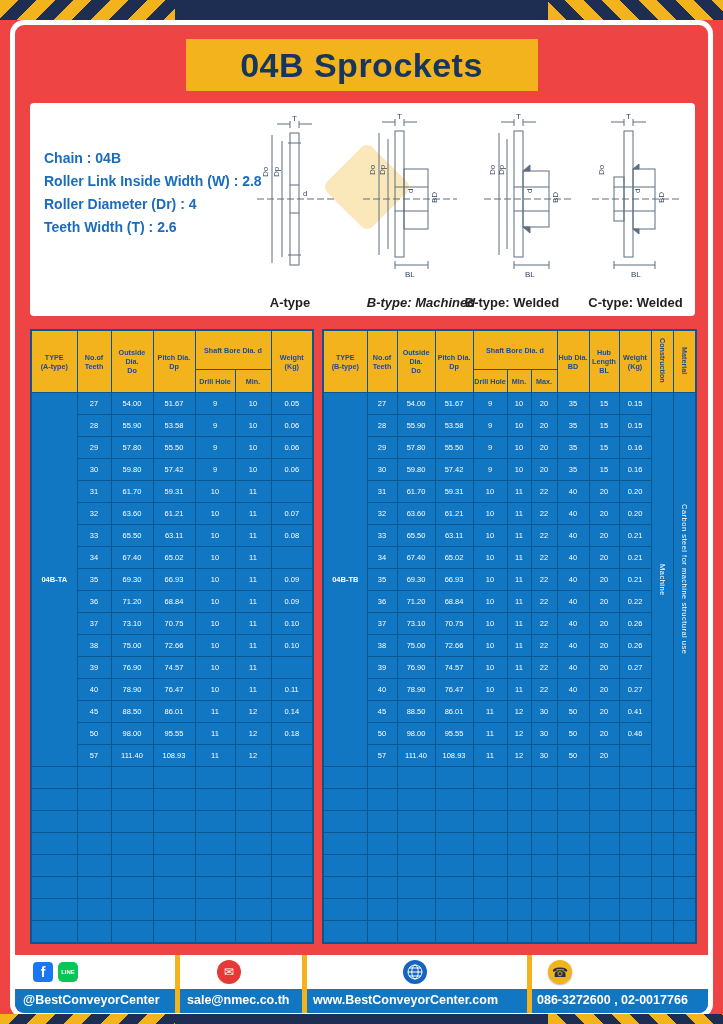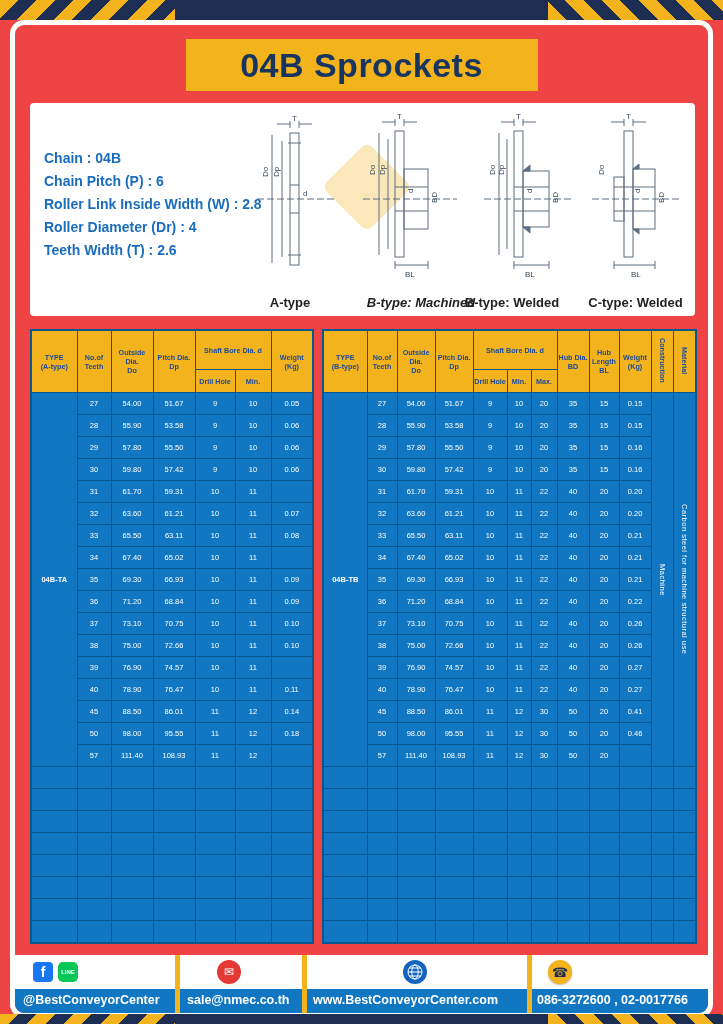--- a/index.html
+++ b/index.html
@@ -101,21 +101,20 @@
 
   <div class="frame">
 
     <div class="title-banner">04B Sprockets</div>
 
     <div class="spec-panel">
       <div class="wm-shape"></div>
 
       <div class="spec-lines">
         <div class="spec-line">Chain : 04B</div>
-        <div class="spec-line">Chain Pitch (P) : 6</div>
         <div class="spec-line">Roller Link Inside Width (W) : 2.8</div>
         <div class="spec-line">Roller Diameter (Dr) : 4</div>
         <div class="spec-line">Teeth Width (T) : 2.6</div>
       </div>
 
       <div class="diagram dg-a">
         <svg width="100" height="168" viewBox="0 0 100 168" fill="none">
           <g stroke="#5d6e80" stroke-width="1">
             <line x1="12" y1="86" x2="90" y2="86" stroke-dasharray="7 3"></line>
             <rect x="45" y="20" width="9" height="132"></rect>

